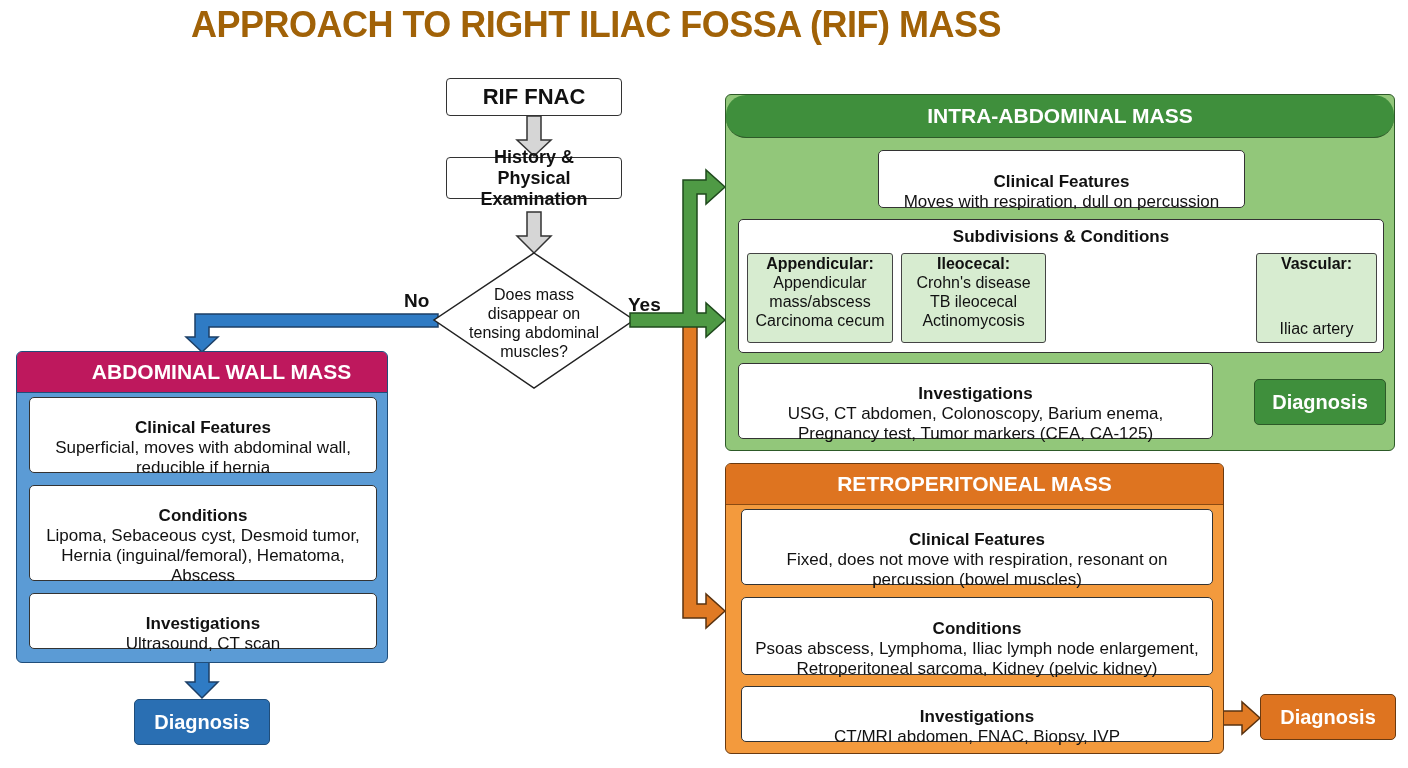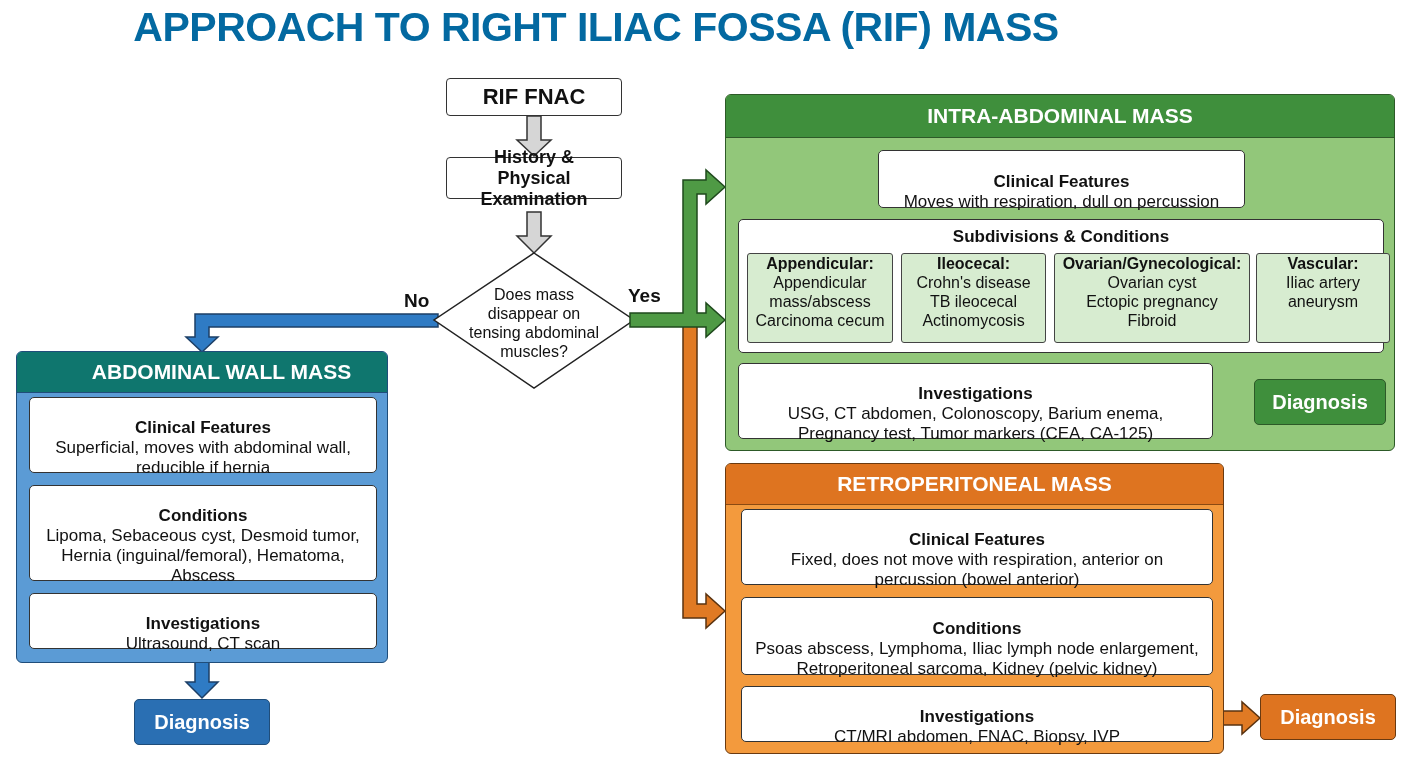--- a/index.html
+++ b/index.html
@@ -1,20 +1,20 @@
 <!DOCTYPE html>
 <html><head>
 <meta charset="utf-8">
 <style>
   html, body { margin: 0; padding: 0; background: #ffffff; }
   body { width: 1408px; height: 768px; position: relative; overflow: hidden;
          font-family: "Liberation Sans", sans-serif; color: #111; }
   .abs { position: absolute; box-sizing: border-box; }
-  .title { left: 0; top: 4px; width: 1192px; text-align: center; font-size: 41px;
-           font-weight: bold; letter-spacing: -0.5px; color: #0369a1; }
+  .title { left: 0; top: 4px; width: 1192px; text-align: center; font-size: 36px;
+           font-weight: bold; letter-spacing: -0.5px; color: #a16207; }
   .wbox { background: #fff; border: 1.5px solid #333; border-radius: 4px;
           text-align: center; display: flex; flex-direction: column;
           align-items: center; justify-content: center; }
   .start-box { font-size: 22px; font-weight: bold; }
   .hist-box { font-size: 18px; font-weight: bold; line-height: 21px; }
   .lbl { font-size: 19px; font-weight: bold; }
   .diamond-text { font-size: 16px; line-height: 19px; text-align: center; }
   .panel { border-radius: 6px; border: 1.5px solid #333; overflow: hidden; }
   .panel-head { position: absolute; left: 0; right: 0; top: 0; color: #fff;
                 font-weight: bold; font-size: 21px; display: flex; align-items: center;
@@ -61,83 +61,77 @@
 
 <div class="abs wbox start-box" style="left:446px;top:78px;width:176px;height:38px;">
   <span>RIF FNAC</span>
 </div>
 <div class="abs wbox hist-box" style="left:446px;top:157px;width:176px;height:42px;padding:13px 10px;">
   <span>History &amp; Physical Examination</span>
 </div>
 
 <div class="abs diamond-text" style="left:466px;top:285px;width:136px;">Does mass disappear on tensing abdominal muscles?</div>
 <div class="abs lbl" style="left:404px;top:290px;">No</div>
-<div class="abs lbl" style="left:628px;top:285px;text-align:right;">Yes</div>
+<div class="abs lbl" style="left:628px;top:294px;text-align:right;">Yes</div>
 
 <div class="abs panel" style="left:16px;top:351px;width:372px;height:312px;background:#5b9bd5;border-color:#1f4d7a;">
-  <div class="panel-head" style="height:40px;background:#0f766e;border-bottom:1.5px solid #1f4d7a;padding-left:39px;">ABDOMINAL WALL MASS</div>
+  <div class="panel-head" style="height:40px;background:#be185d;border-bottom:1.5px solid #1f4d7a;padding-left:39px;">ABDOMINAL WALL MASS</div>
   <div class="abs card sub" style="left:12px;top:45px;width:348px;height:76px;padding:0 10px;">
     <div class="h">Clinical Features</div>
     <div>Superficial, moves with abdominal wall, reducible if hernia</div>
   </div>
   <div class="abs card sub" style="left:12px;top:133px;width:348px;height:96px;padding:0 8px;">
     <div class="h">Conditions</div>
     <div>Lipoma, Sebaceous cyst, Desmoid tumor, Hernia (inguinal/femoral), Hematoma, Abscess</div>
   </div>
   <div class="abs card sub" style="left:12px;top:241px;width:348px;height:56px;">
     <div class="h">Investigations</div>
     <div>Ultrasound, CT scan</div>
   </div>
 </div>
 <div class="abs diag" style="left:134px;top:699px;width:136px;height:46px;background:#2a6fb3;border-color:#1f4d7a;">Diagnosis</div>
 
 <div class="abs panel" style="left:725px;top:94px;width:670px;height:357px;background:#92c77a;border-color:#2d5a28;">
-  <div class="panel-head" style="height:42px;background:#3f8f3c;border-bottom:1.5px solid #2d5a28;">INTRA-ABDOMINAL MASS</div>
+  <div class="panel-head" style="height:42px;background:#3f8f3c;border-bottom:1.5px solid #2d5a28;border-radius:20px;">INTRA-ABDOMINAL MASS</div>
   <div class="abs card sub" style="left:152px;top:55px;width:367px;height:58px;">
     <div class="h">Clinical Features</div>
     <div>Moves with respiration, dull on percussion</div>
   </div>
   <div class="abs card" style="left:12px;top:124px;width:646px;height:134px;justify-content:flex-start;">
     <div class="sub" style="font-weight:bold;margin-top:7px;">Subdivisions &amp; Conditions</div>
     <div class="abs subcard" style="left:8px;top:33px;width:146px;height:90px;">
       <div class="h">Appendicular:</div>
       <div>Appendicular</div>
       <div>mass/abscess</div>
       <div>Carcinoma cecum</div>
     </div>
     <div class="abs subcard" style="left:162px;top:33px;width:145px;height:90px;">
       <div class="h">Ileocecal:</div>
       <div>Crohn's disease</div>
       <div>TB ileocecal</div>
       <div>Actinomycosis</div>
     </div>
-    <div class="abs subcard" style="left:315px;top:33px;width:196px;height:90px;">
-      <div class="h">Ovarian/Gynecological:</div>
-      <div>Ovarian cyst</div>
-      <div>Ectopic pregnancy</div>
-      <div>Fibroid</div>
-    </div>
-    <div class="abs subcard" style="left:517px;top:33px;width:134px;height:90px;">
+    <div class="abs subcard" style="left:517px;top:33px;width:121px;height:90px;gap:46px;">
       <div class="h">Vascular:</div>
       <div>Iliac artery</div>
       <div>aneurysm</div>
     </div>
   </div>
   <div class="abs card sub" style="left:12px;top:268px;width:475px;height:76px;padding:0 30px;">
     <div class="h">Investigations</div>
     <div>USG, CT abdomen, Colonoscopy, Barium enema, Pregnancy test, Tumor markers (CEA, CA-125)</div>
   </div>
   <div class="abs diag" style="left:528px;top:284px;width:132px;height:46px;background:#3f8f3c;border-color:#2d5a28;">Diagnosis</div>
 </div>
 
 <div class="abs panel" style="left:725px;top:463px;width:499px;height:291px;background:#f39a3d;border-color:#6a3a10;">
   <div class="panel-head" style="height:40px;background:#de7420;border-bottom:1.5px solid #8a4a12;">RETROPERITONEAL MASS</div>
   <div class="abs card sub" style="left:15px;top:45px;width:472px;height:76px;padding:0 30px;">
     <div class="h">Clinical Features</div>
-    <div>Fixed, does not move with respiration, anterior on percussion (bowel anterior)</div>
+    <div>Fixed, does not move with respiration, resonant on percussion (bowel muscles)</div>
   </div>
   <div class="abs card sub" style="left:15px;top:133px;width:472px;height:78px;padding:0 6px;">
     <div class="h">Conditions</div>
     <div>Psoas abscess, Lymphoma, Iliac lymph node enlargement, Retroperitoneal sarcoma, Kidney (pelvic kidney)</div>
   </div>
   <div class="abs card sub" style="left:15px;top:222px;width:472px;height:56px;">
     <div class="h">Investigations</div>
     <div>CT/MRI abdomen, FNAC, Biopsy, IVP</div>
   </div>
 </div>

